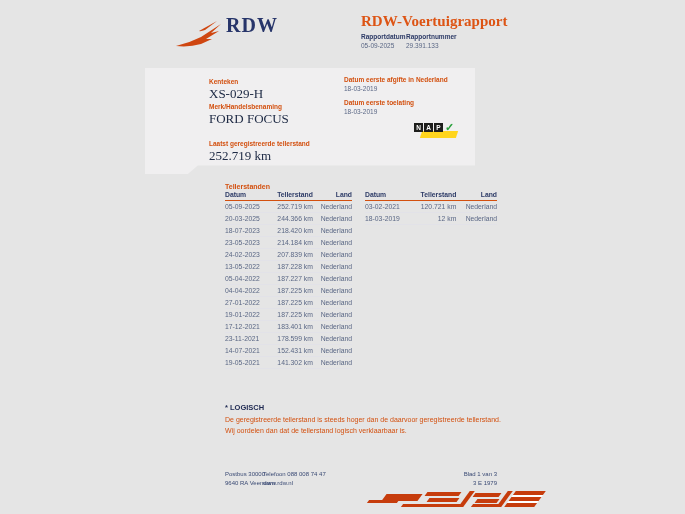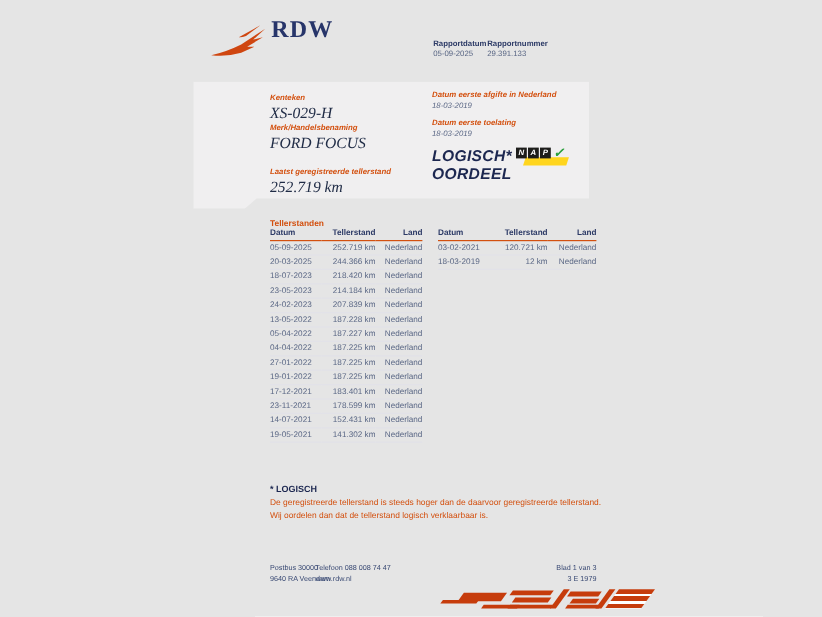--- a/index.html
+++ b/index.html
@@ -9,22 +9,22 @@
   
   .logo{position:absolute;left:175px;top:19px;}
   .wordmark{position:absolute;left:226px;top:14px;font-family:"Liberation Serif",serif;
             font-weight:bold;font-size:20px;color:#27356a;letter-spacing:1px;}
   .doc-title{position:absolute;left:361px;top:13px;font-family:"Liberation Serif",serif;
              font-weight:bold;font-size:15px;color:#dd5414;}
   .meta-label{position:absolute;font-size:6.5px;font-weight:bold;color:#2c3a66;}
   .meta-value{position:absolute;font-size:6.5px;color:#5a6785;}
 
   
-  .panel{position:absolute;left:161px;top:68px;width:330px;height:106px;background:#f0eff0;
-         clip-path:polygon(0 0,100% 0,100% 92%,16% 92%,13% 100%,0 100%);font-style:italic;}
+  .panel{position:absolute;left:145px;top:68px;width:330px;height:106px;background:#f0eff0;
+         clip-path:polygon(0 0,100% 0,100% 92%,16% 92%,13% 100%,0 100%);}
   .lbl{position:absolute;font-size:6.5px;font-weight:bold;color:#d3500f;}
   .val-serif{position:absolute;font-family:"Liberation Serif",serif;font-size:13px;color:#202c46;}
   .val-small{position:absolute;font-size:6.5px;color:#5a6785;}
   .oordeel{position:absolute;left:199px;top:54px;font-size:13px;font-weight:bold;
            color:#1c2750;line-height:15px;letter-spacing:.3px;}
 
   
   .nap{position:absolute;left:269px;top:55px;width:46px;height:17px;}
   .nap-yellow{position:absolute;left:7px;top:8px;width:36px;height:7px;background:#ffd51e;transform:skewX(-18deg);}
   .nap-box{position:absolute;top:0;width:9px;height:9px;background:#1d1d1b;color:#ffffff;
@@ -60,43 +60,40 @@
 
   <div class="logo">
     <svg width="48" height="30" viewBox="0 0 48 30">
       <g fill="#cf4610">
         <path d="M1 27 Q14 24 26 18 L46 5 L36 14 L44 12 L31 20 L37 20 L26 25 Q14 28.5 1 27 Z"></path>
         <path d="M24 12 L42 2 L30 11 Q26 12.5 24 12 Z"></path>
       </g>
     </svg>
   </div>
   <div class="wordmark">RDW</div>
+  <div class="doc-title">RDW-Voertuigrapport</div>
 
   <div class="meta-label" style="left:361px;top:33px;">Rapportdatum</div>
   <div class="meta-value" style="left:361px;top:42px;">05-09-2025</div>
   <div class="meta-label" style="left:406px;top:33px;">Rapportnummer</div>
   <div class="meta-value" style="left:406px;top:42px;">29.391.133</div>
 
   <div class="panel">
     <div class="lbl" style="left:64px;top:10px;">Kenteken</div>
     <div class="val-serif" style="left:64px;top:18px;">XS-029-H</div>
     <div class="lbl" style="left:64px;top:35px;">Merk/Handelsbenaming</div>
     <div class="val-serif" style="left:64px;top:43px;">FORD FOCUS</div>
     <div class="lbl" style="left:64px;top:72px;">Laatst geregistreerde tellerstand</div>
     <div class="val-serif" style="left:64px;top:80px;">252.719 km</div>
 
     <div class="lbl" style="left:199px;top:8px;">Datum eerste afgifte in Nederland</div>
     <div class="val-small" style="left:199px;top:17px;">18-03-2019</div>
     <div class="lbl" style="left:199px;top:31px;">Datum eerste toelating</div>
     <div class="val-small" style="left:199px;top:40px;">18-03-2019</div>
 
-    <div class="oordeel">
-      <div>LOGISCH*</div>
-      <div>OORDEEL</div>
-    </div>
 
     <div class="nap">
       <div class="nap-yellow"></div>
       <div class="nap-box" style="left:0;">N</div>
       <div class="nap-box" style="left:10px;">A</div>
       <div class="nap-box" style="left:20px;">P</div>
       <div class="nap-check">✓</div>
     </div>
   </div>
 

